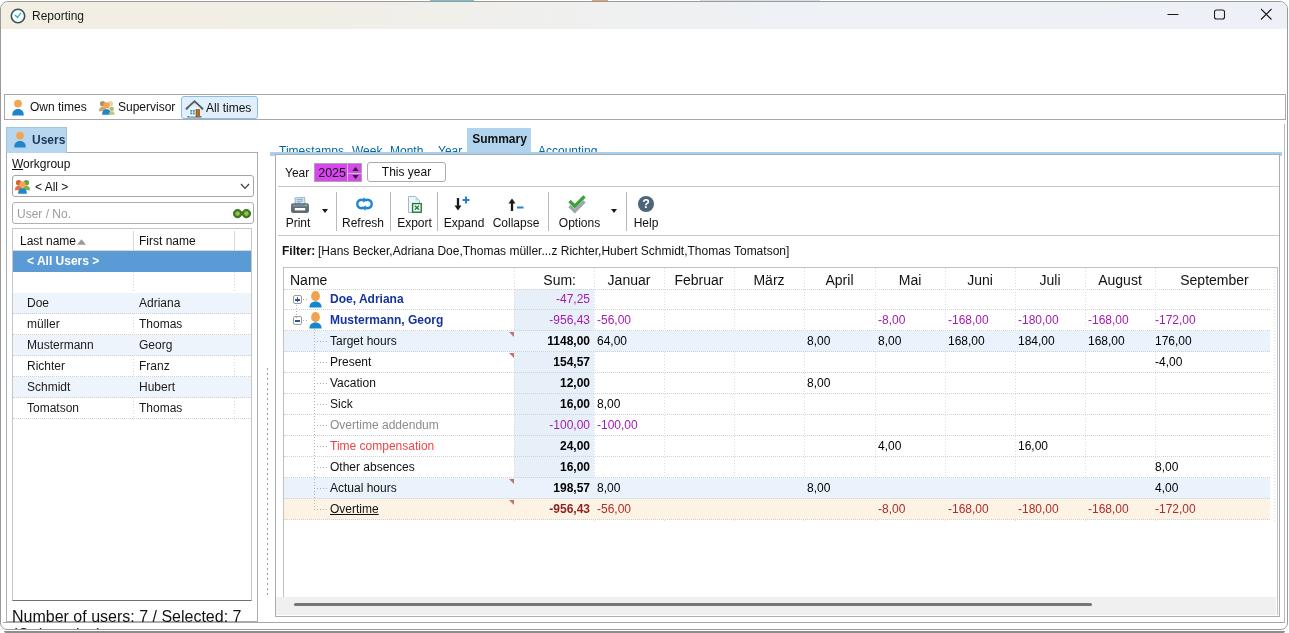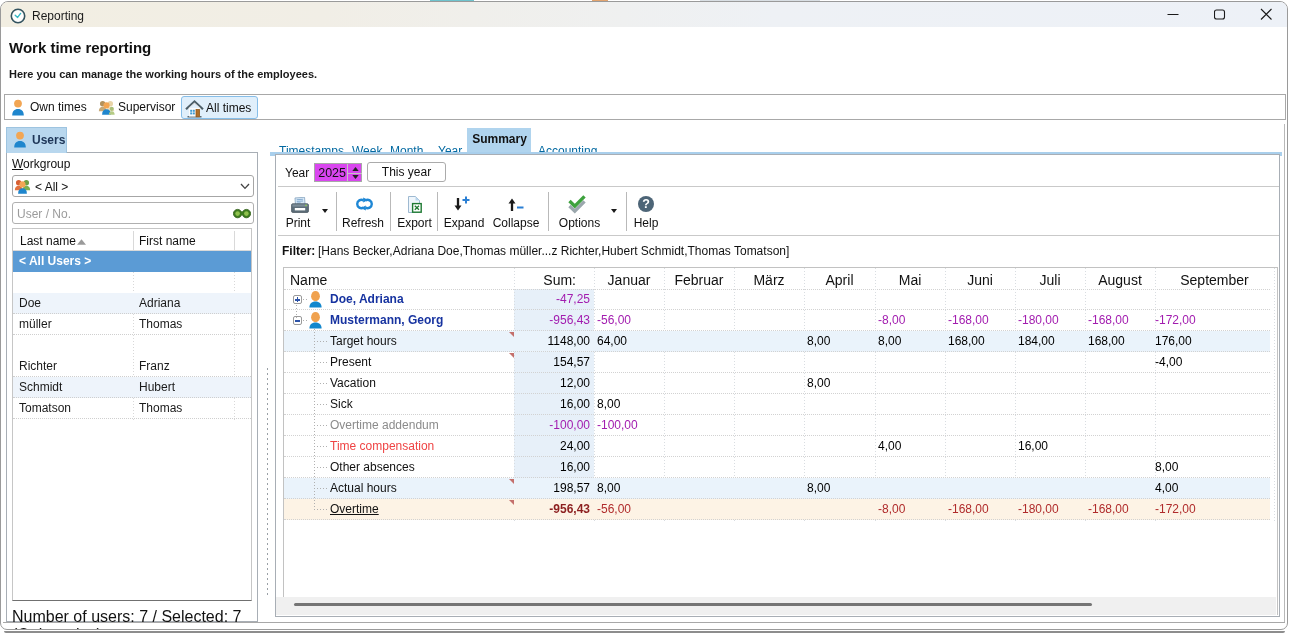--- a/index.html
+++ b/index.html
@@ -19,21 +19,21 @@
 #ltab span{position:absolute;left:25px;top:5px;font-weight:bold;font-size:12px;color:#1d3557;}
 #lpanel{position:absolute;left:5px;top:150px;width:252px;height:470px;background:#fff;border:1px solid #a8aeb5;}
 #lpanel .wglabel{position:absolute;left:5px;top:4px;font-size:12px;color:#111;}
 #combo{position:absolute;left:5px;top:22px;width:242px;height:22px;border:1px solid #a6a6a6;border-radius:3px;background:#fff;}
 #searchbox{position:absolute;left:5px;top:49px;width:242px;height:22px;border:1px solid #b0b0b0;border-radius:3px;background:#fff;}
 #searchbox .ph{position:absolute;left:4px;top:4px;font-size:12px;color:#9b9b9b;}
 #utable{position:absolute;left:5px;top:75px;width:240px;height:373px;border:1px solid #c6c6c6;border-bottom:1px solid #707070;background:#fff;}
 #utable .uhead{position:absolute;left:0;top:0;width:100%;height:22px;border-bottom:1px solid #d9d9d9;}
 .uhsep{position:absolute;top:2px;width:1px;height:19px;background:#d9d9d9;}
 .urow{position:absolute;left:0;width:238px;height:21px;border-bottom:1px dotted #cfcfcf;font-size:12px;color:#1a1a1a;}
-.urow .c1{position:absolute;left:6px;top:3px;}
+.urow .c1{position:absolute;left:14px;top:3px;}
 .urow .c2{position:absolute;left:126px;top:3px;}
 #lstatus{position:absolute;left:5px;top:455px;font-size:16px;color:#111;}
 
 #splitter{position:absolute;left:265px;top:366px;height:228px;width:3px;background-image:repeating-linear-gradient(180deg,#9aa0a6 0 2px,transparent 2px 5px);background-size:1px 100%;background-repeat:no-repeat;background-position:1px 0;}
 
 .rtabtxt{position:absolute;top:142px;font-size:12px;color:#0369a1;}
 #sumtab{position:absolute;left:466px;top:126px;width:64px;height:24px;background:#b0d4ee;}
 #band{position:absolute;left:269px;top:149.5px;width:1012px;height:4px;background:#a9cfec;}
 #rpanel{position:absolute;left:274px;top:152px;width:1005px;height:463px;background:#fff;border:1px solid #a8aeb5;}
 
@@ -47,21 +47,21 @@
 .drop{position:absolute;width:0;height:0;border-left:3.5px solid transparent;border-right:3.5px solid transparent;border-top:4.5px solid #1a1a1a;}
 #filterrow{position:absolute;left:6px;top:89px;font-size:12px;color:#111;}
 
 #grid{position:absolute;left:7px;top:112px;width:995px;height:348px;border:1px solid #c2c2c2;border-bottom:none;background:#fff;overflow:hidden;}
 .ghead{position:absolute;top:0;height:22px;font-size:14px;color:#111;}
 .vline{position:absolute;top:0;width:1px;height:253px;background-image:repeating-linear-gradient(180deg,#d9dde1 0 1px,transparent 1px 3px);}
 .grow{position:absolute;left:0;width:986px;height:21px;border-bottom:1px dotted #d2d2d2;font-size:12px;}
 .cell{position:absolute;top:3px;text-align:right;}
 .cc{text-align:left;}
 .gray{color:#a21caf;}
-.bold{font-weight:normal;}
+.bold{font-weight:bold;}
 .red{color:#b02b2b;}
 .maroon{color:#8c1f1f;font-weight:bold;}
 .rowblue{background:#eaf3fb;}
 .roworange{background:#fdf3e5;}
 .tname2{position:absolute;top:3px;font-size:12px;}
 .ptri{position:absolute;left:225px;top:1px;width:0;height:0;border-left:5px solid transparent;border-top:5px solid #c4706c;}
 #hscroll{position:absolute;left:0px;top:442px;width:1000px;height:18px;background:#f0f0f0;}
 #hthumb{position:absolute;left:18px;top:6px;width:798px;height:3px;background:#757575;border-radius:1.5px;}
 </style>
 </head>
@@ -79,24 +79,20 @@
     <svg class="abs" style="left:1166px;top:-2px" width="12" height="27" viewBox="0 0 12 27">
         <line x1="0.5" y1="14.5" x2="11.5" y2="14.5" stroke="#1a1a1a" stroke-width="1.1"></line>
       </svg>
     <svg class="abs" style="left:1213px;top:-2px" width="12" height="27" viewBox="0 0 12 27">
         <rect x="0.5" y="10" width="10" height="9" rx="2" fill="none" stroke="#1a1a1a" stroke-width="1.1"></rect>
       </svg>
     <svg class="abs" style="left:1259px;top:-2px" width="13" height="27" viewBox="0 0 13 27">
         <path d="M1 9 L11.5 19.5 M11.5 9 L1 19.5" stroke="#1a1a1a" stroke-width="1.1"></path>
       </svg>
   </div>
-  <div id="hdr">
-    <h1>Work time reporting</h1>
-    <div class="sub">Here you can manage the working hours of the employees.</div>
-  </div>
   <div id="modebar">
     <svg class="abs" style="left:6px;top:4px" width="14" height="18" viewBox="0 0 14 18">
         <circle cx="7" cy="4.6" r="3.9" fill="#f2a654"></circle>
         <path d="M1.2 16.5 C1.2 12.2 3.3 10 7 10 C10.7 10 12.8 12.2 12.8 16.5 Z" fill="#1f86cd"></path>
       </svg>
     <span class="modeitem" style="left:25px">Own times</span>
     <svg class="abs" style="left:93px;top:4px" width="17" height="17" viewBox="0 0 20 18">
         <circle cx="5.5" cy="4.5" r="3.2" fill="#b3925d"></circle>
         <path d="M1 13.5 C1 10 2.7 8.2 5.5 8.2 C8.3 8.2 10 10 10 13.5 Z" fill="#c7a977"></path>
         <circle cx="14.5" cy="4.5" r="3.2" fill="#e8d4a8"></circle>
@@ -171,20 +167,24 @@
       <div class="urow" style="top:22px;background:#5b9bd5;border-bottom:1px solid #5b9bd5">
           <span class="c1" style="color:#fff;font-weight:bold">&lt; All Users &gt;</span>
         </div>
       <div class="urow" style="top:64px;background:#eef4fb">
           <span class="c1">Doe</span>
           <span class="c2">Adriana</span>
         </div>
       <div class="urow" style="top:85px">
           <span class="c1">müller</span>
           <span class="c2">Thomas</span>
+        </div>
+      <div class="urow" style="top:106px;background:#eef4fb">
+          <span class="c1">Mustermann</span>
+          <span class="c2">Georg</span>
         </div>
       <div class="urow" style="top:127px">
           <span class="c1">Richter</span>
           <span class="c2">Franz</span>
         </div>
       <div class="urow" style="top:148px;background:#eef4fb">
           <span class="c1">Schmidt</span>
           <span class="c2">Hubert</span>
         </div>
       <div class="urow" style="top:169px">

